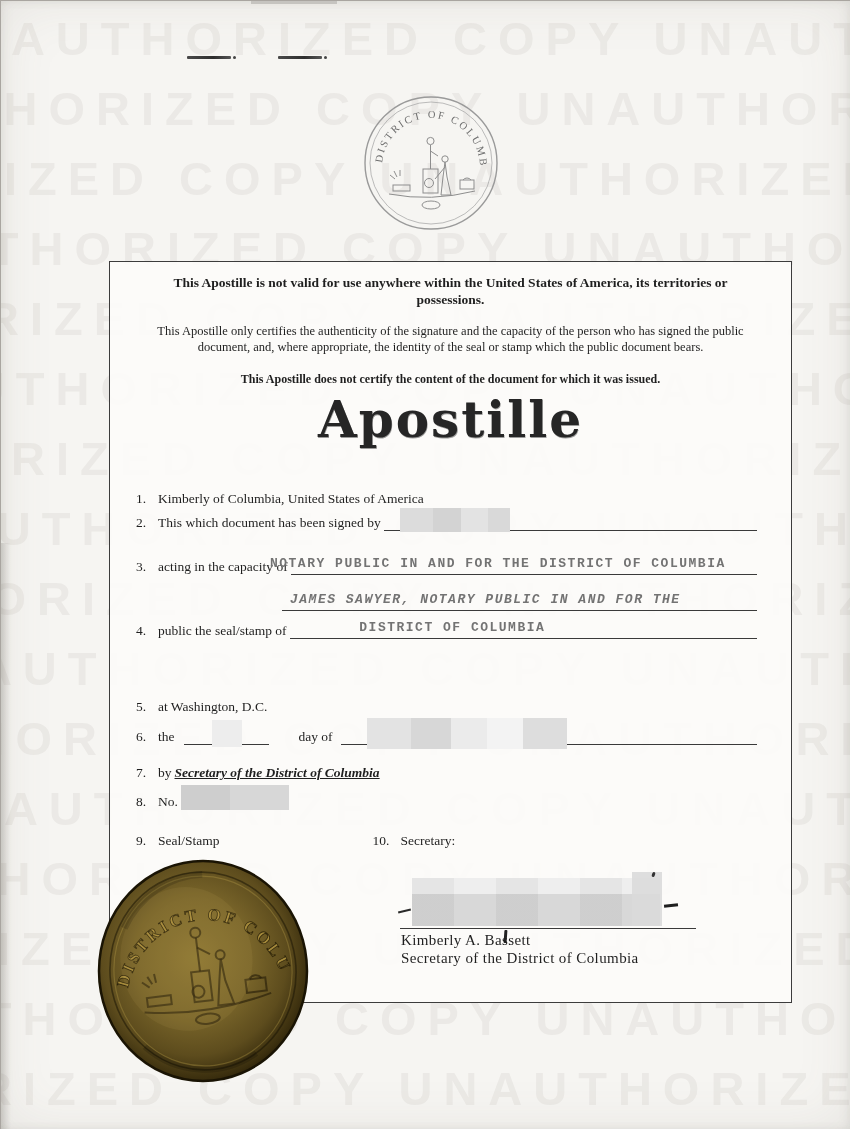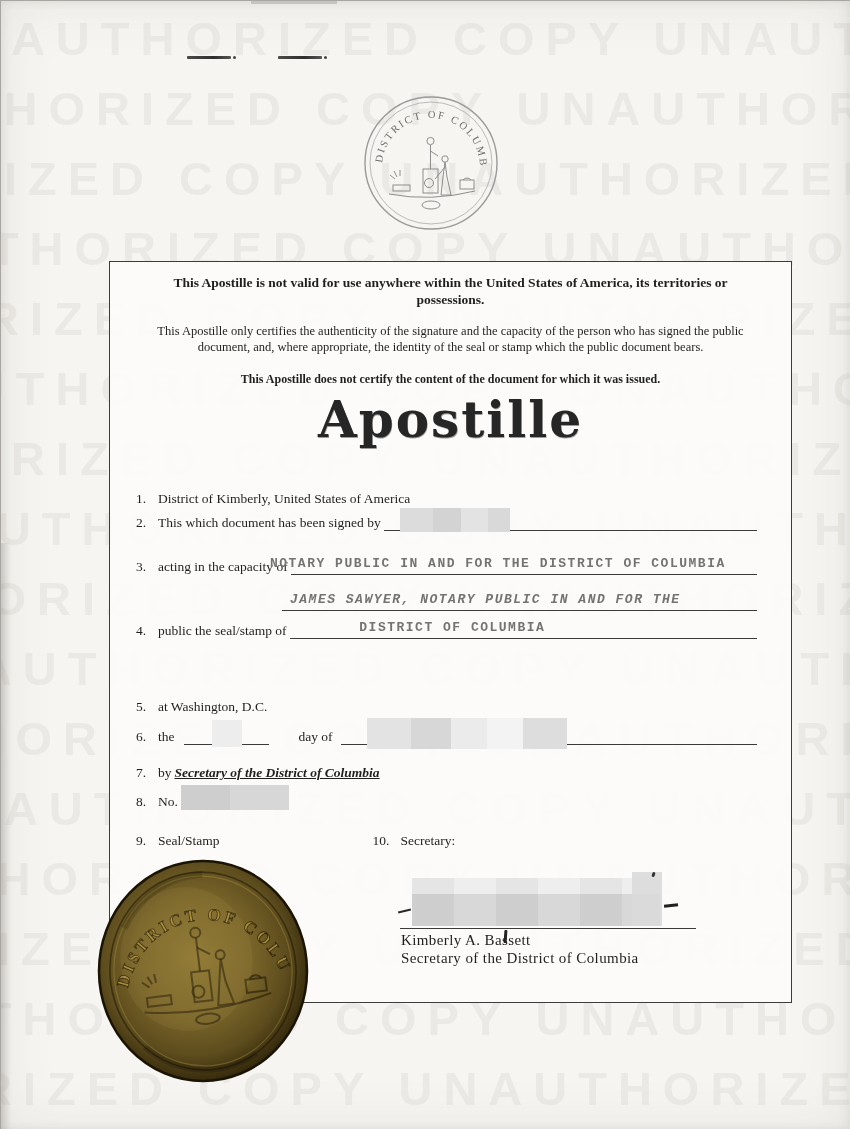--- a/index.html
+++ b/index.html
@@ -139,21 +139,21 @@
   <div class="cert-box">
 
     <div class="abs center notice-1">This Apostille is not valid for use anywhere within the United States of America, its territories or possessions.</div>
     <div class="abs center notice-2">This Apostille only certifies the authenticity of the signature and the capacity of the person who has signed the public document, and, where appropriate, the identity of the seal or stamp which the public document bears.</div>
     <div class="abs center notice-3">This Apostille does not certify the content of the document for which it was issued.</div>
 
     <div class="abs center main-title">Apostille</div>
 
     <div class="row" style="top:228px;">
       <span class="num">1.</span>
-      <span class="lbl">District of Kimberly, United States of America</span>
+      <span class="lbl">Kimberly of Columbia, United States of America</span>
     </div>
 
     <div class="row" style="top:248px;">
       <span class="num">2.</span>
       <span class="lbl">This which document has been signed by</span>
       <span class="fill">
         <span class="px px-signedby"></span>
       </span>
     </div>
 

